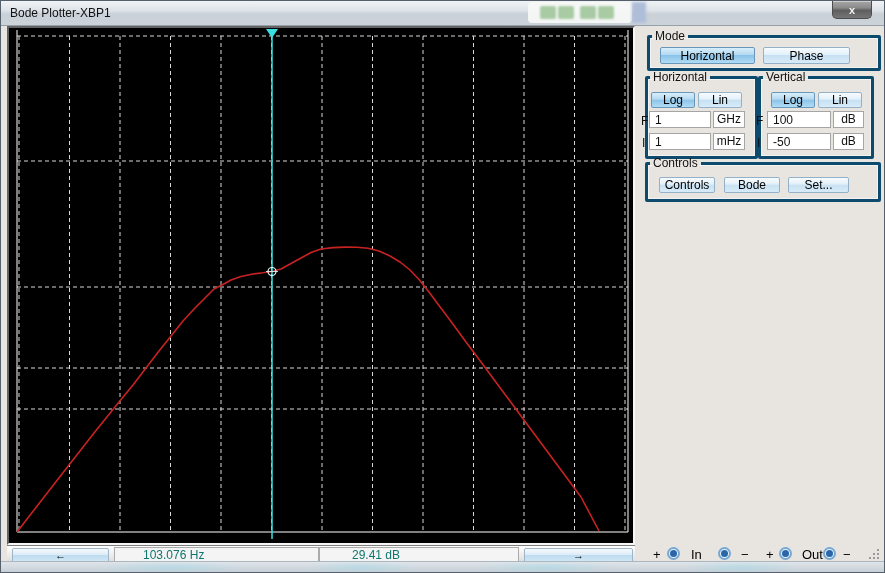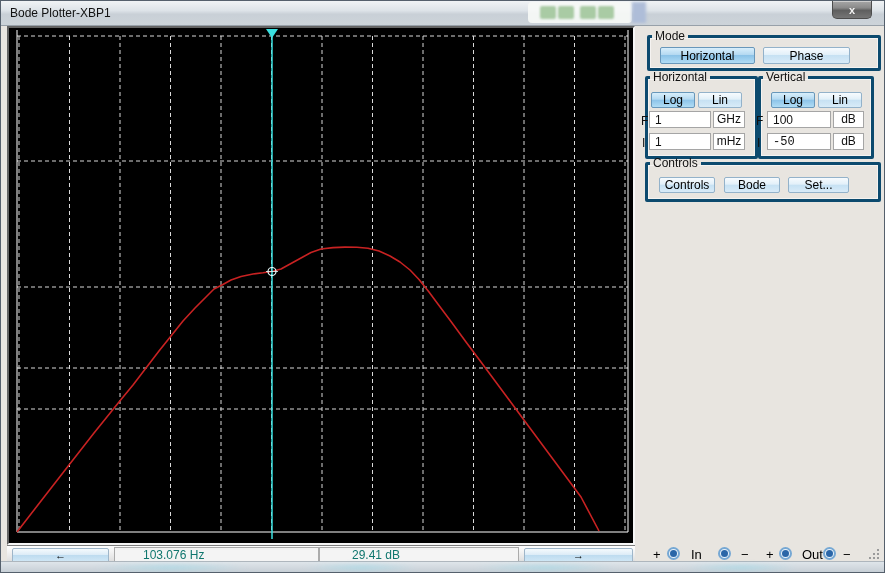--- a/index.html
+++ b/index.html
@@ -180,21 +180,21 @@
 
   <fieldset class="fs-vert">
     <legend>Vertical</legend>
   </fieldset>
   <button class="btn active" style="left:770px;top:91px;width:44px;height:16px">Log</button>
   <button class="btn" style="left:817px;top:91px;width:44px;height:16px">Lin</button>
   <span class="fld-label" style="left:755px;top:113px">F</span>
   <input class="field" style="left: 766px; top: 110px; width: 64px;" value="100">
   <div class="unit" style="left:832px;top:110px;width:31px">dB</div>
   <span class="fld-label" style="left:756px;top:135px">I</span>
-  <input class="field" style="left: 766px; top: 132px; width: 64px; font-family: Liberation Mono, monospace;" value="-50">
+  <input class="field" style="left: 766px; top: 132px; width: 64px;" value="-50">
   <div class="unit" style="left:832px;top:132px;width:31px">dB</div>
 
   <fieldset class="fs-ctrl">
     <legend>Controls</legend>
   </fieldset>
   <button class="btn" style="left:658px;top:176px;width:56px;height:16px">Controls</button>
   <button class="btn" style="left:723px;top:176px;width:56px;height:16px">Bode</button>
   <button class="btn" style="left:787px;top:176px;width:61px;height:16px">Set...</button>
 
   <div class="bottom-glass">

